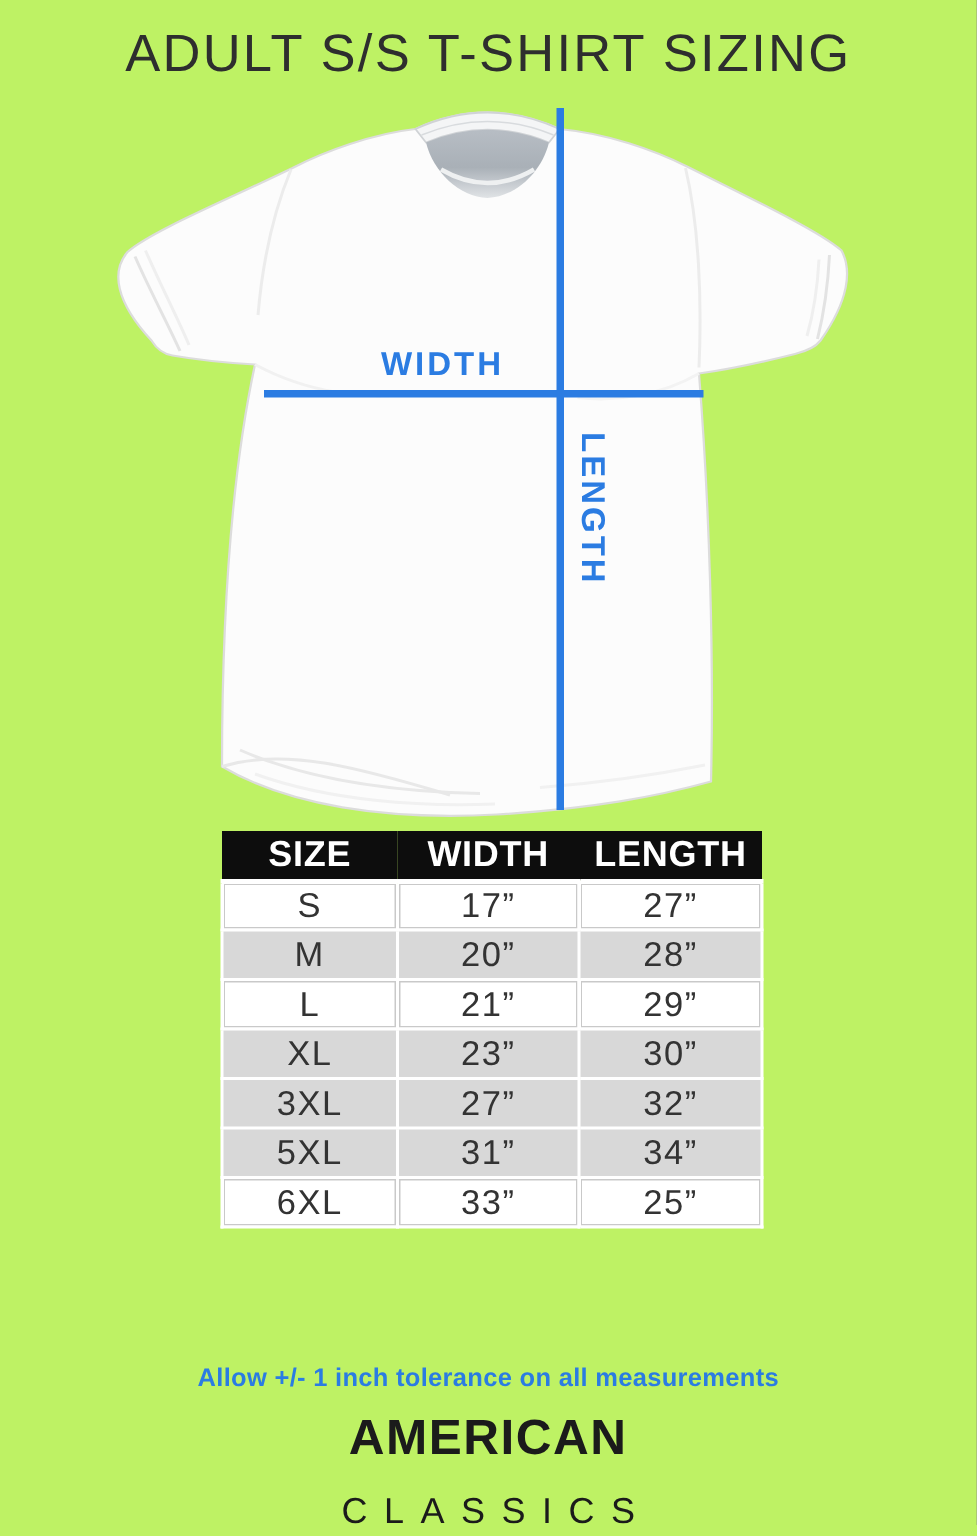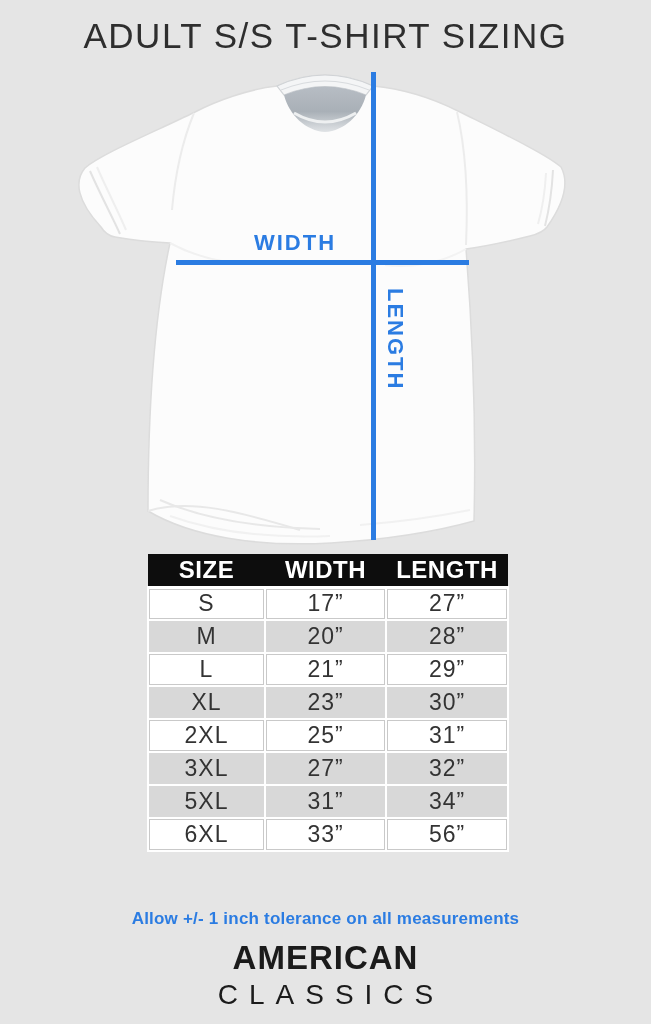--- a/index.html
+++ b/index.html
@@ -4,21 +4,21 @@
 <style>
   :root{
     --accent-blue:#2b7ce2;
     --header-bg:#0d0d0d;
     --row-alt:#d8d8d8;
     --ink:#2e2e2e;
   }
   *{margin:0;padding:0;box-sizing:border-box;}
   body{background:#888;font-family:"Liberation Sans",sans-serif;}
   .sheet{
-    position:relative;width:651px;height:1024px;background:#e5e5e5;
+    position:relative;width:651px;height:1024px;background:#bef264;
     margin:0 auto;overflow:hidden;
   }
   .page-title{
     position:absolute;top:16px;left:0;width:100%;
     text-align:center;font-size:35px;font-weight:400;letter-spacing:1.5px;
     color:var(--ink);white-space:nowrap;
   }
   .shirt-svg{position:absolute;left:0;top:70px;width:651px;height:490px;}
   .measure-line{position:absolute;background:var(--accent-blue);}
   .h-line{left:176px;top:260px;width:293px;height:5px;}
@@ -44,21 +44,21 @@
     border:2px solid #ffffff;
   }
   .row-white td{background:#ffffff;box-shadow:inset 0 0 0 1px #c9c9c9;}
   .row-gray td{background:var(--row-alt);}
   .tolerance-note{
     position:absolute;top:909px;left:0;width:100%;text-align:center;
     color:var(--accent-blue);font-weight:bold;font-size:17px;letter-spacing:0.2px;
   }
   .brand{position:absolute;top:941px;left:0;width:100%;text-align:center;color:#1b1b1b;}
   .brand-line1{font-size:33px;font-weight:bold;letter-spacing:1px;line-height:1.0;}
-  .brand-line2{font-size:28px;font-weight:400;letter-spacing:11px;text-indent:11px;margin-top:5px;}
+  .brand-line2{font-size:24px;font-weight:400;letter-spacing:11px;text-indent:11px;margin-top:20px;}
 </style>
 </head>
 <body>
 
 <div class="sheet">
 
   <div class="page-title">ADULT S/S T-SHIRT SIZING</div>
 
   <svg class="shirt-svg" viewBox="0 0 651 490">
     <defs>
@@ -138,39 +138,34 @@
       <tr class="row-white">
         <td>L</td>
         <td>21”</td>
         <td>29”</td>
       </tr>
       <tr class="row-gray">
         <td>XL</td>
         <td>23”</td>
         <td>30”</td>
       </tr>
-      <tr class="row-white">
-        <td>2XL</td>
-        <td>25”</td>
-        <td>31”</td>
-      </tr>
       <tr class="row-gray">
         <td>3XL</td>
         <td>27”</td>
         <td>32”</td>
       </tr>
       <tr class="row-gray">
         <td>5XL</td>
         <td>31”</td>
         <td>34”</td>
       </tr>
       <tr class="row-white">
         <td>6XL</td>
         <td>33”</td>
-        <td>56”</td>
+        <td>25”</td>
       </tr>
     </tbody>
   </table>
 
   <div class="tolerance-note">Allow +/- 1 inch tolerance on all measurements</div>
 
   <div class="brand">
     <div class="brand-line1">AMERICAN</div>
     <div class="brand-line2">CLASSICS</div>
   </div>

